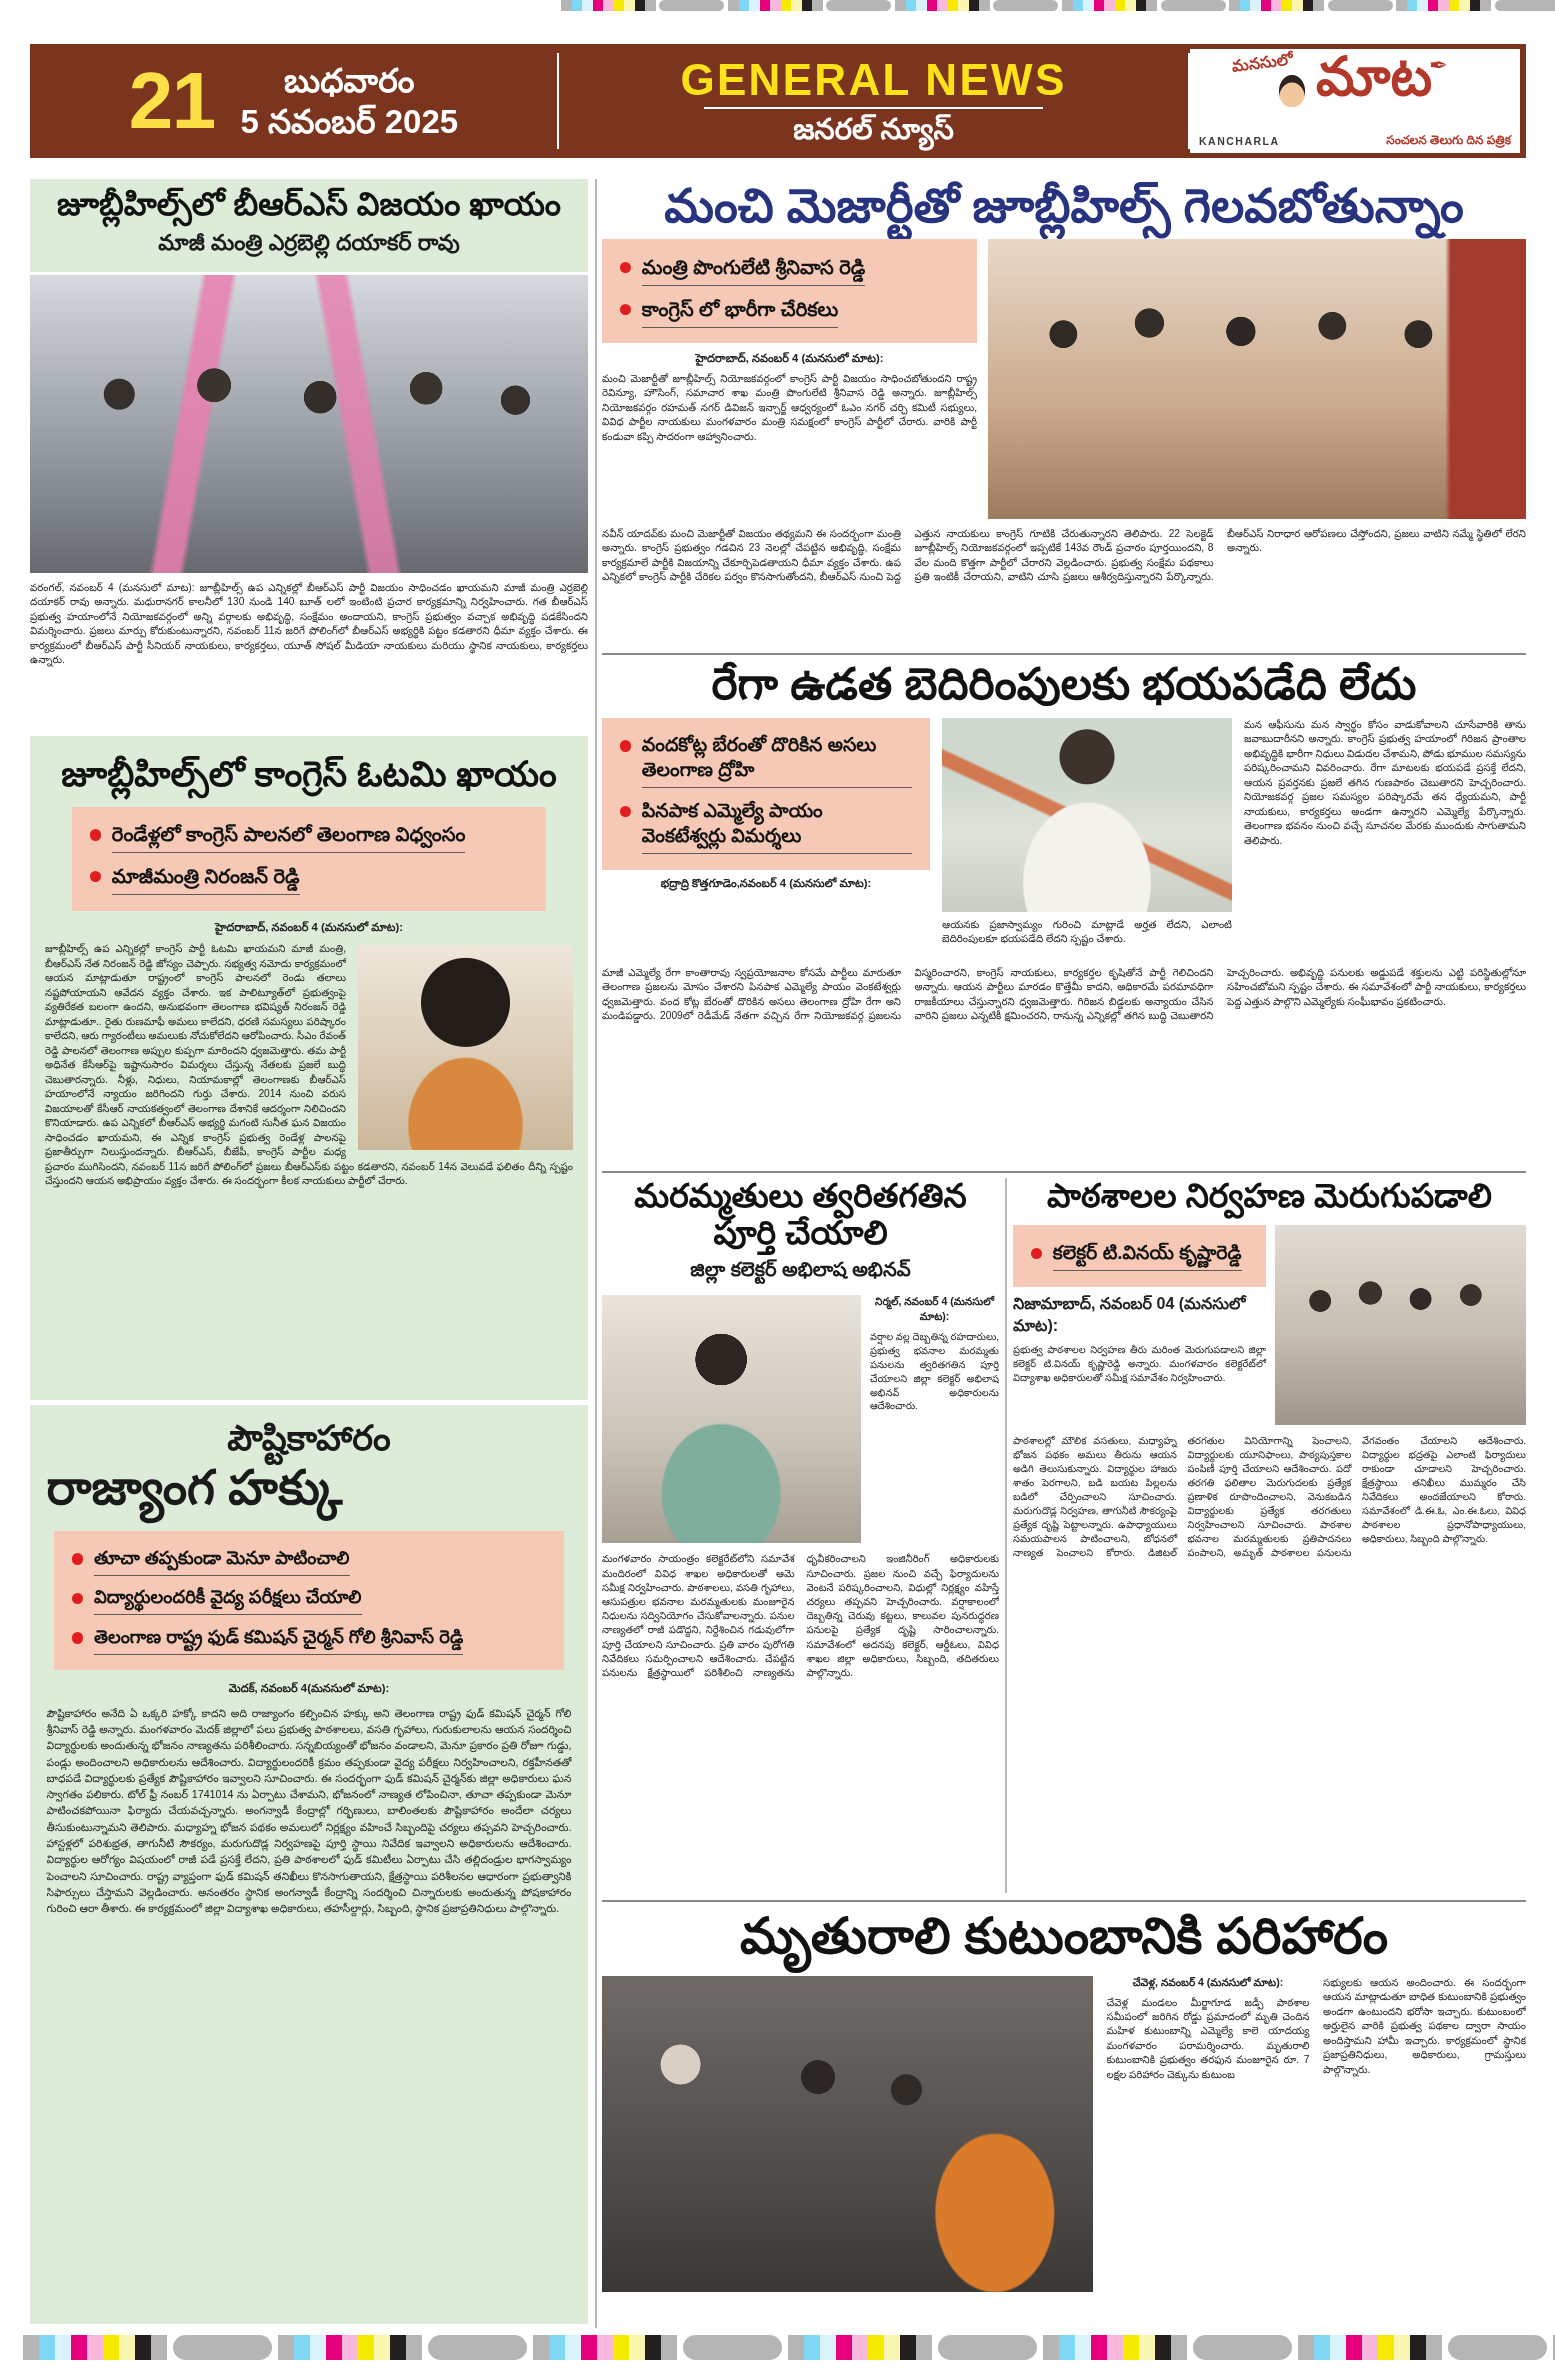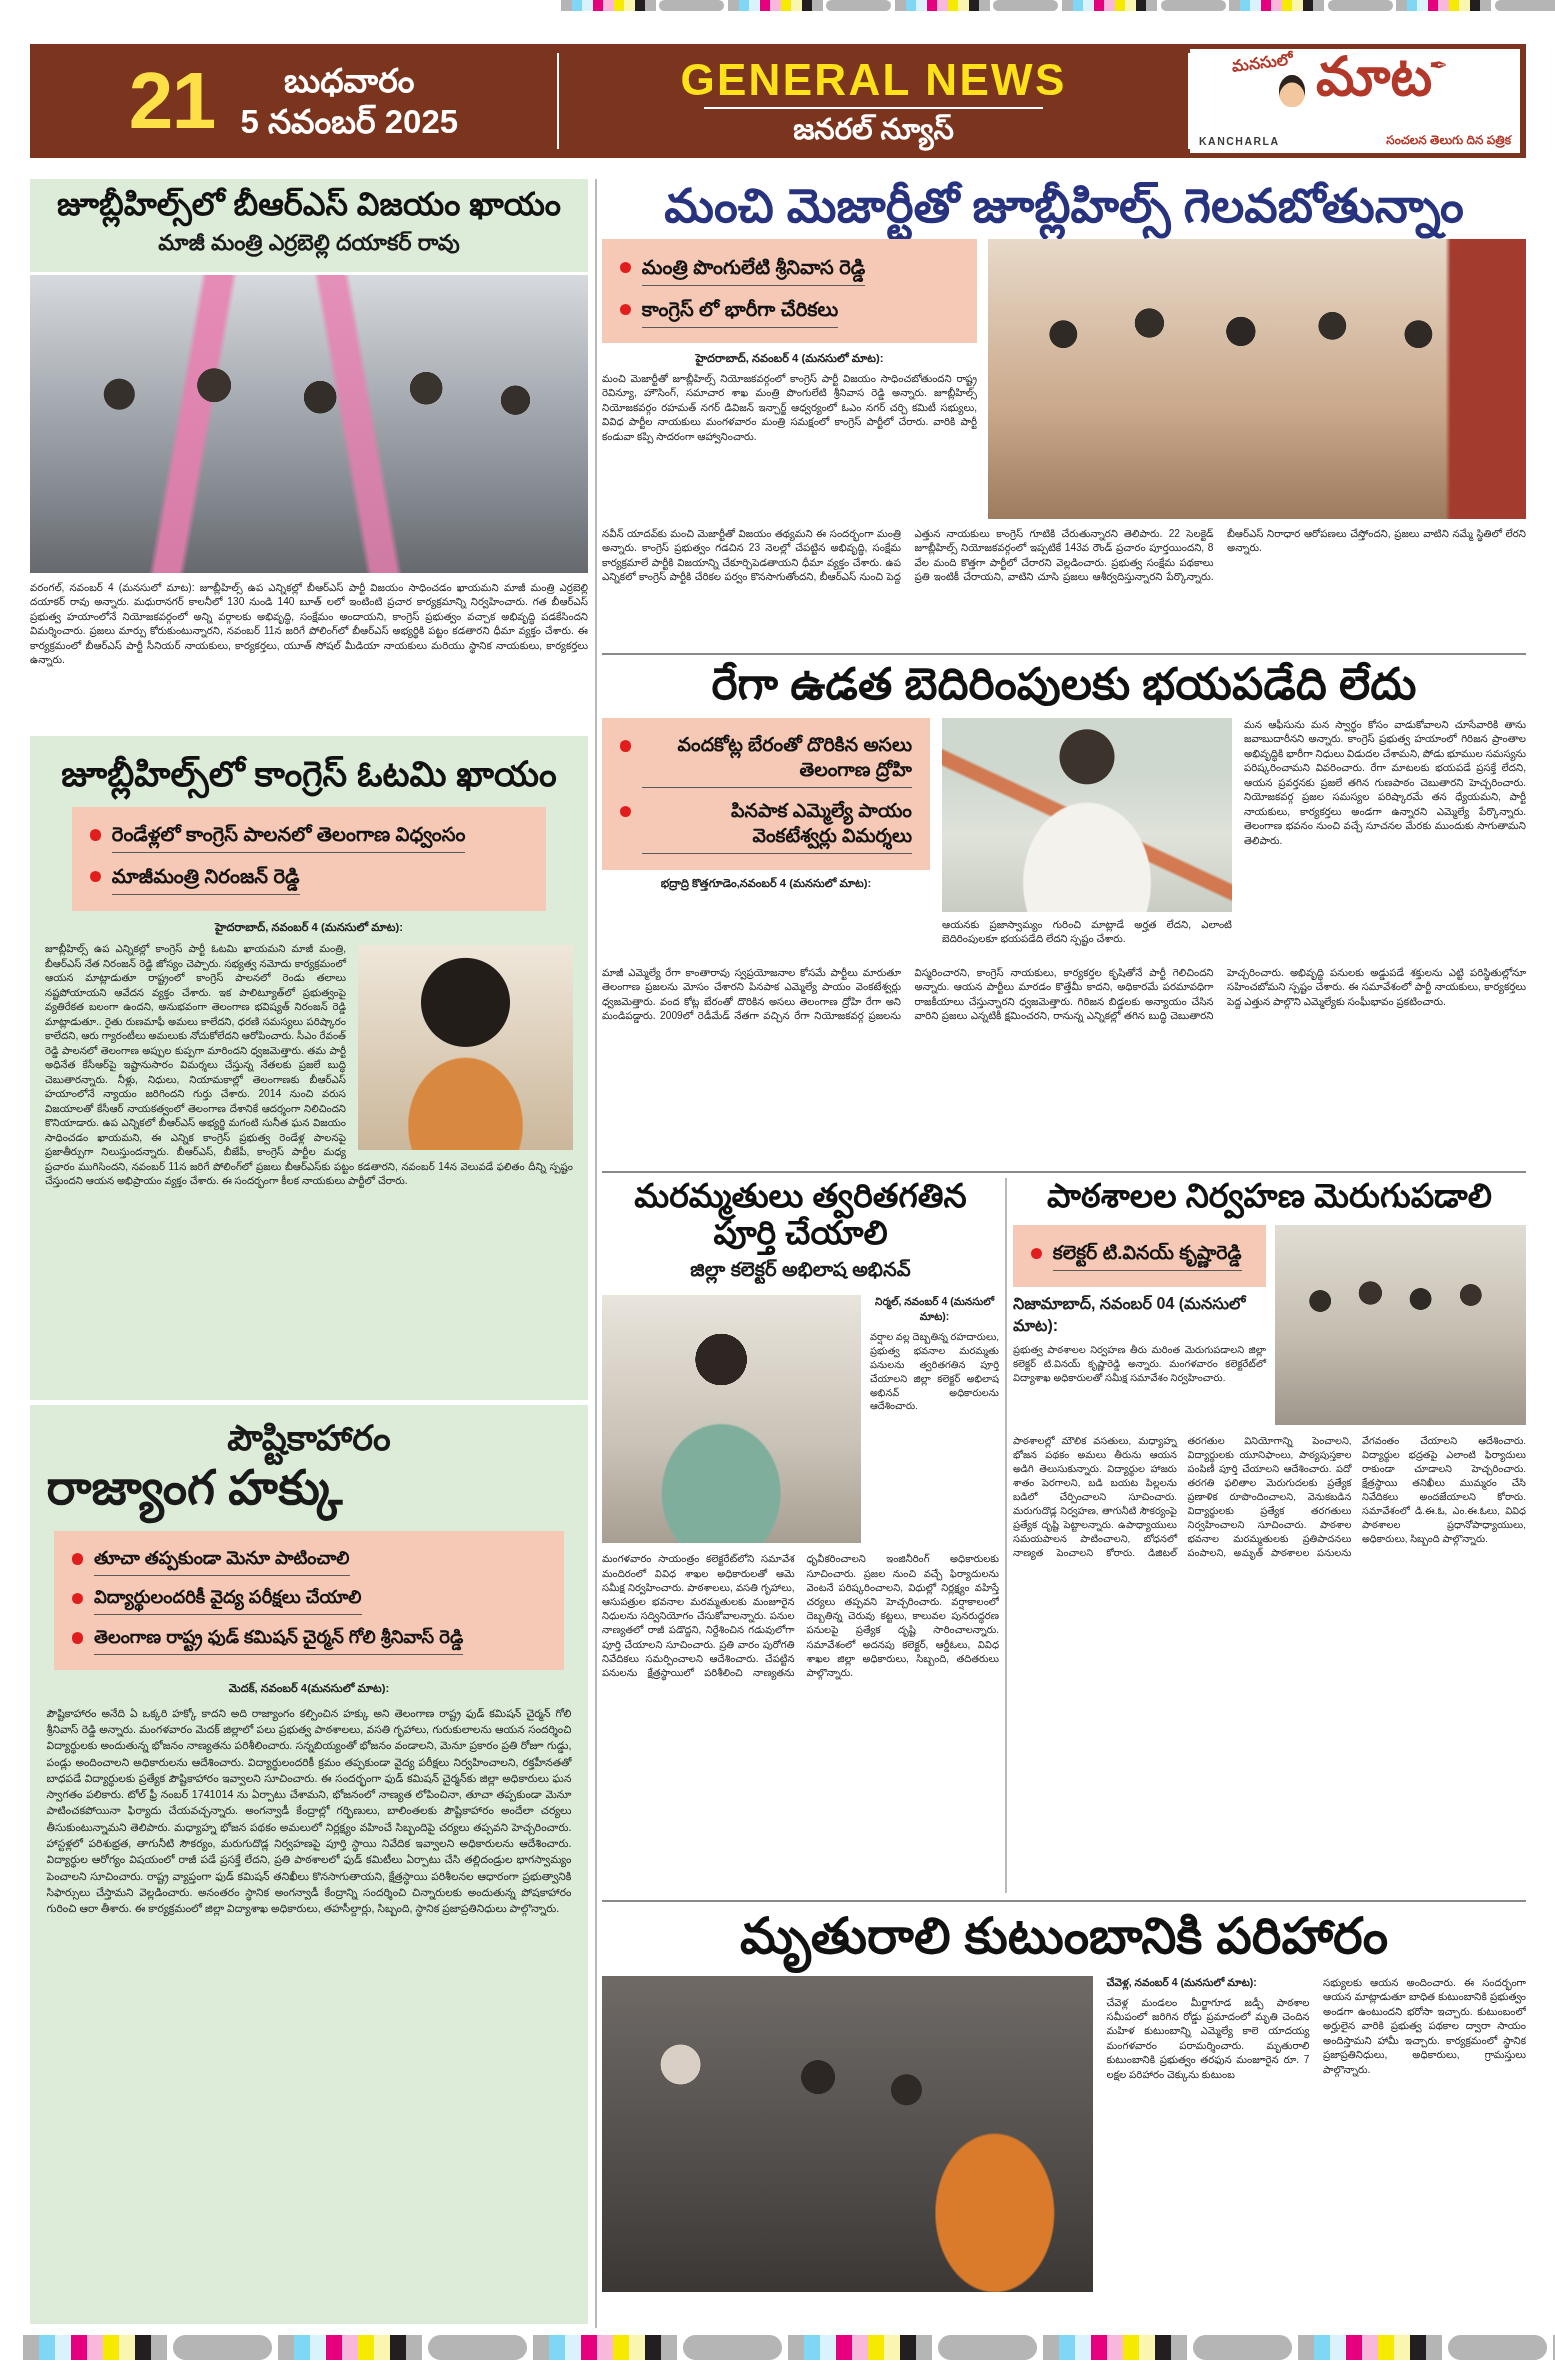--- a/index.html
+++ b/index.html
@@ -34,21 +34,21 @@
   .logo-nib{position:absolute;left:239px;top:3px;color:#b2382a;font-size:22.6px;}
   .logo-bottom{position:absolute;left:0;bottom:3px;width:100%;display:flex;align-items:center;justify-content:space-between;padding:0 9px;box-sizing:border-box;}
   .logo-brand{font-size:10.5px;font-weight:700;color:#3a3a3a;letter-spacing:1.5px;}
   .logo-tag{font-size:12px;font-weight:700;color:#b2382a;}
 
   
   .greenband{background:#ddecd9;}
   .hl{font-weight:800;color:#121212;text-align:center;line-height:1.12;}
   .subhl{font-weight:700;color:#1c1c1c;text-align:center;}
   .bulletbox{background:#f6c9b6;padding:10.5px 18px;}
-  .bulletbox ul{list-style:none;margin:0;padding:0;text-align:right;}
+  .bulletbox ul{list-style:none;margin:0;padding:0;}
   .bulletbox li{display:flex;align-items:flex-start;gap:10.5px;padding:5.3px 0;}
   .bulletbox .dot{flex:none;width:11.3px;height:11.3px;border-radius:50%;background:#e11d1d;margin-top:6.8px;}
   .bulletbox .btxt{font-weight:700;color:#141414;border-bottom:1.5px solid #5a5a5a;padding-bottom:4.5px;line-height:1.3;}
   .byline{font-size:11.3px;font-weight:700;color:#222;}
   .bodytxt{font-size:10.2px;line-height:1.42;text-align:justify;color:#222;}
   .photo{position:relative;overflow:hidden;background:#9aa0a6;}
   .hrule{position:absolute;background:#8a8a8a;}
   .vrule{position:absolute;background:#b9b9b9;}
 
   
@@ -116,21 +116,21 @@
   .artG .byline{font-size:16px;text-align:left;margin:7.5px 0 4.5px;}
   .photoG{flex:1;height:200px;}
   .artG-cols{margin-top:9px;column-count:3;column-gap:10.5px;height:412px;overflow:hidden;font-size:9.8px;}
 
   
   .artH{position:absolute;left:602px;top:1910px;width:924px;height:418px;overflow:hidden;}
   .artH .hl{font-size:50px;line-height:1.05;}
   .artH-row{display:flex;gap:13.5px;margin-top:13.5px;}
   .photoH{width:491px;height:316px;flex:none;}
   .artH-col{flex:1;}
-  .artH-col .byline{font-size:10.5px;margin-bottom:4.5px;}
+  .artH-col .byline{font-size:10.5px;margin-bottom:4.5px;text-align:center;}
 </style>
 </head>
 <body>
 
 <div class="page">
 
   <div class="printbar small" style="left:561px;top:0;width:995px;height:10.5px;">
       <span class="sw" style="background: rgb(181, 181, 181);"></span>
       <span class="sw" style="background: rgb(127, 215, 245);"></span>
       <span class="sw" style="background: rgb(217, 242, 251);"></span>

